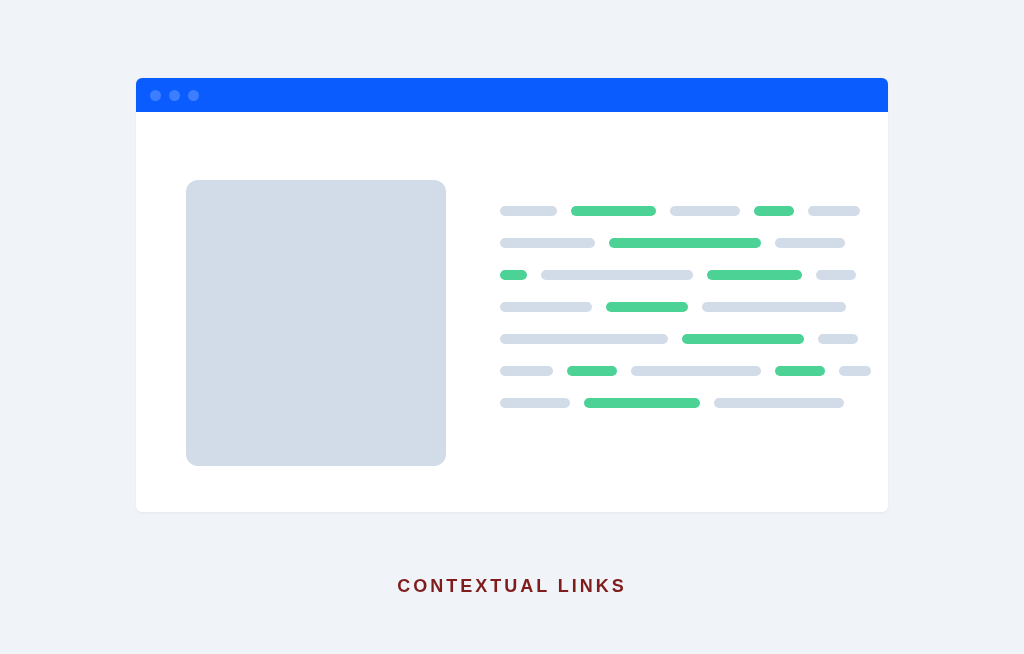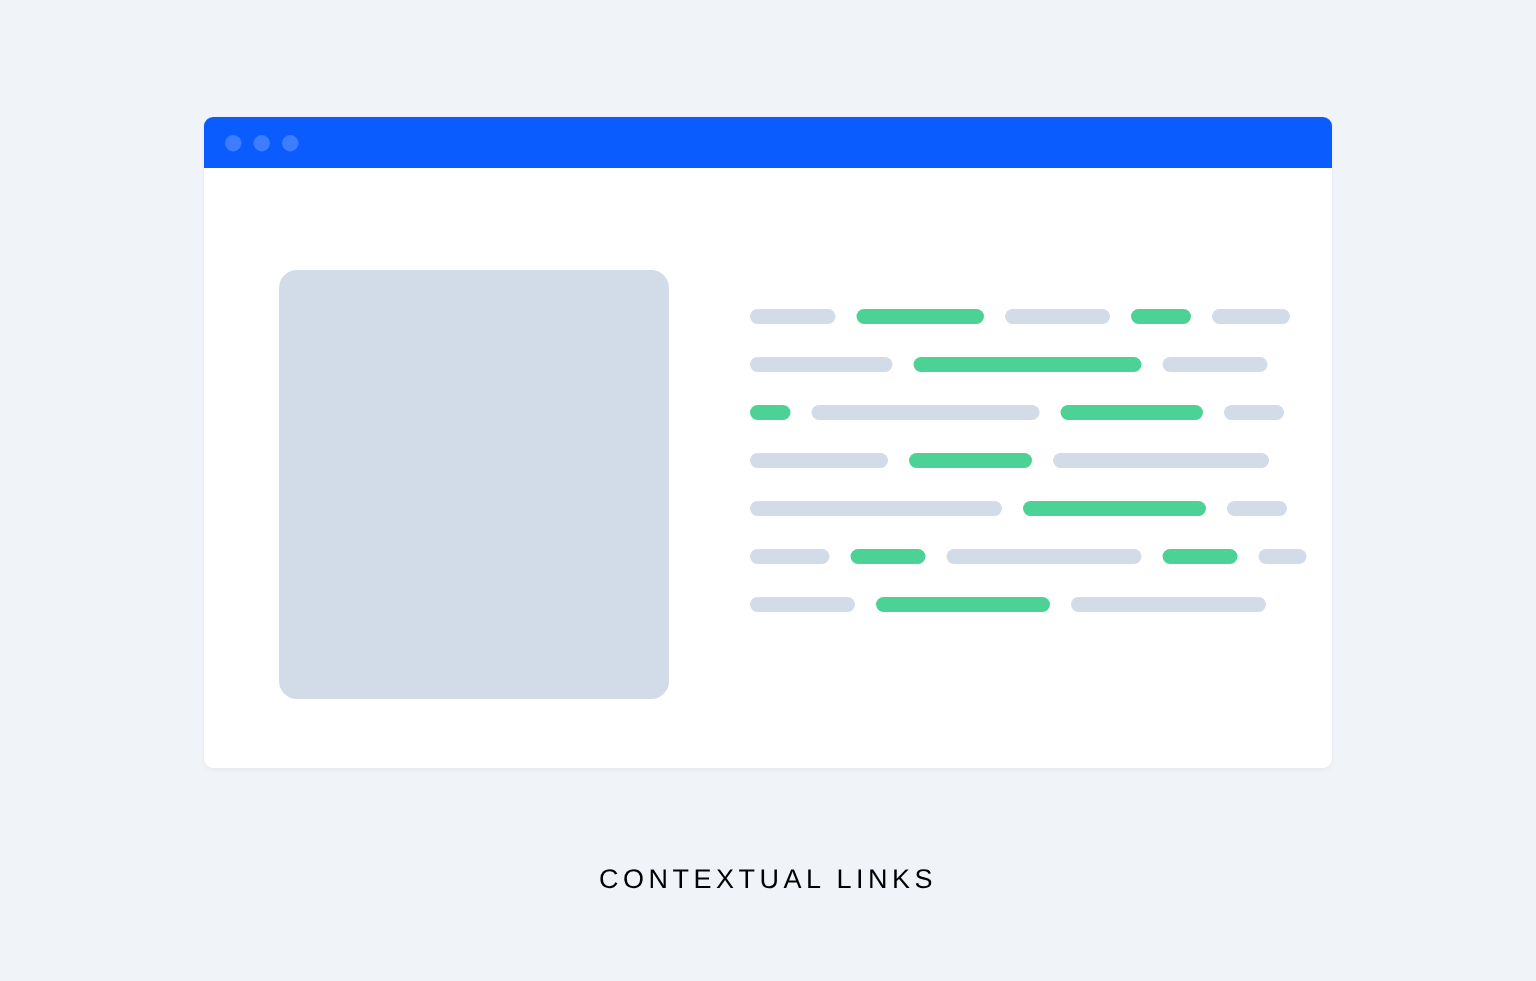--- a/index.html
+++ b/index.html
@@ -69,23 +69,23 @@
       border-radius: 5px;
     }
     .text-seg {
       background: #d2dce8;
     }
     .link-seg {
       background: #4dd296;
     }
     .caption {
       margin-top: 64px;
-      color: #000000;
+      color: #7f1d1d;
       font-size: 18px;
-      font-weight: 400;
+      font-weight: 700;
       letter-spacing: 3px;
       text-transform: uppercase;
     }
   </style>
 </head>
 <body>
 
 <div class="browser-window">
   <div class="browser-titlebar">
     <div class="window-dot"></div>

